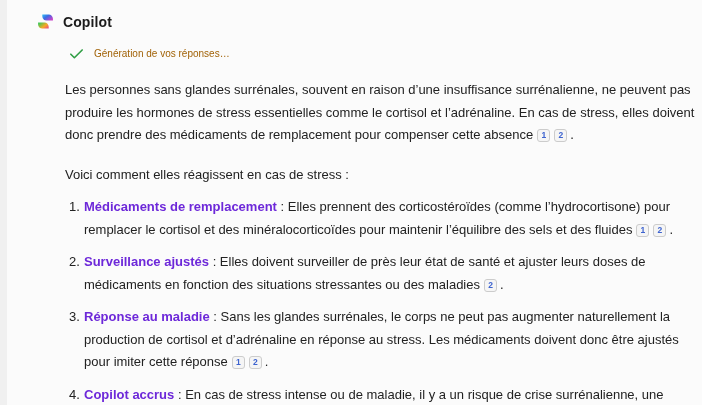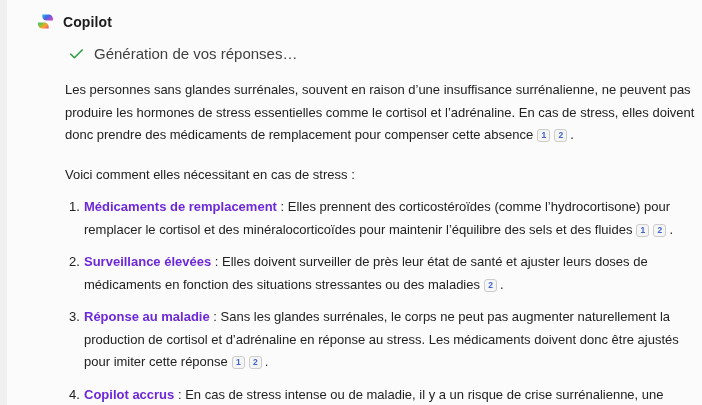--- a/index.html
+++ b/index.html
@@ -32,22 +32,22 @@
   }
   .status-row {
     display: flex;
     align-items: center;
     margin: 15px 0 0 68px;
     height: 17px;
   }
   .check { width: 17px; height: 17px; display: inline-flex; }
   .status-text {
     margin-left: 9px;
-    font-size: 15px;
-    color: #404040;
+    font-size: 10px;
+    color: #a16207;
   }
   .message {
     margin: 3px 0 0 65px;
     width: 635px;
     font-size: 13px;
     line-height: 22.5px;
     color: #222222;
   }
   .para { margin-top: 17px; }
   .list {
@@ -115,32 +115,32 @@
       <path d="M4 13 l5 5 L20 7" fill="none" stroke="#2f9e44" stroke-width="2.3" stroke-linecap="round" stroke-linejoin="round"></path>
     </svg>
   </span>
   <span class="status-text">Génération de vos réponses…</span>
 </div>
 
 <div class="message">
 
   <p class="para"><span>Les personnes sans glandes surrénales, souvent en raison d’une insuffisance surrénalienne, ne peuvent pas produire les hormones de stress essentielles comme le cortisol et l’adrénaline. En cas de stress, elles doivent donc prendre des médicaments de remplacement pour compenser cette absence</span><span class="cite">1</span><span class="cite">2</span><span class="suffix">.</span></p>
 
-  <p class="para">Voici comment elles nécessitant en cas de stress :</p>
+  <p class="para">Voici comment elles réagissent en cas de stress :</p>
 
   <ol class="list">
 
     <li class="item">
       <span class="num">1.</span>
       <span class="item-body"><span class="term">Médicaments de remplacement</span><span> : Elles prennent des corticostéroïdes (comme l’hydrocortisone) pour remplacer le cortisol et des minéralocorticoïdes pour maintenir l’équilibre des sels et des fluides</span><span class="cite">1</span><span class="cite">2</span><span class="suffix">.</span></span>
     </li>
 
     <li class="item">
       <span class="num">2.</span>
-      <span class="item-body"><span class="term">Surveillance élevées</span><span> : Elles doivent surveiller de près leur état de santé et ajuster leurs doses de médicaments en fonction des situations stressantes ou des maladies</span><span class="cite">2</span><span class="suffix">.</span></span>
+      <span class="item-body"><span class="term">Surveillance ajustés</span><span> : Elles doivent surveiller de près leur état de santé et ajuster leurs doses de médicaments en fonction des situations stressantes ou des maladies</span><span class="cite">2</span><span class="suffix">.</span></span>
     </li>
 
     <li class="item">
       <span class="num">3.</span>
       <span class="item-body"><span class="term">Réponse au maladie</span><span> : Sans les glandes surrénales, le corps ne peut pas augmenter naturellement la production de cortisol et d’adrénaline en réponse au stress. Les médicaments doivent donc être ajustés pour imiter cette réponse</span><span class="cite">1</span><span class="cite">2</span><span class="suffix">.</span></span>
     </li>
 
     <li class="item">
       <span class="num">4.</span>
       <span class="item-body"><span class="term">Copilot accrus</span><span> : En cas de stress intense ou de maladie, il y a un risque de crise surrénalienne, une urgence médicale nécessitant une intervention rapide et des doses élevées de corticostéroïdes</span><span class="cite">2</span><span class="suffix">.</span></span>

